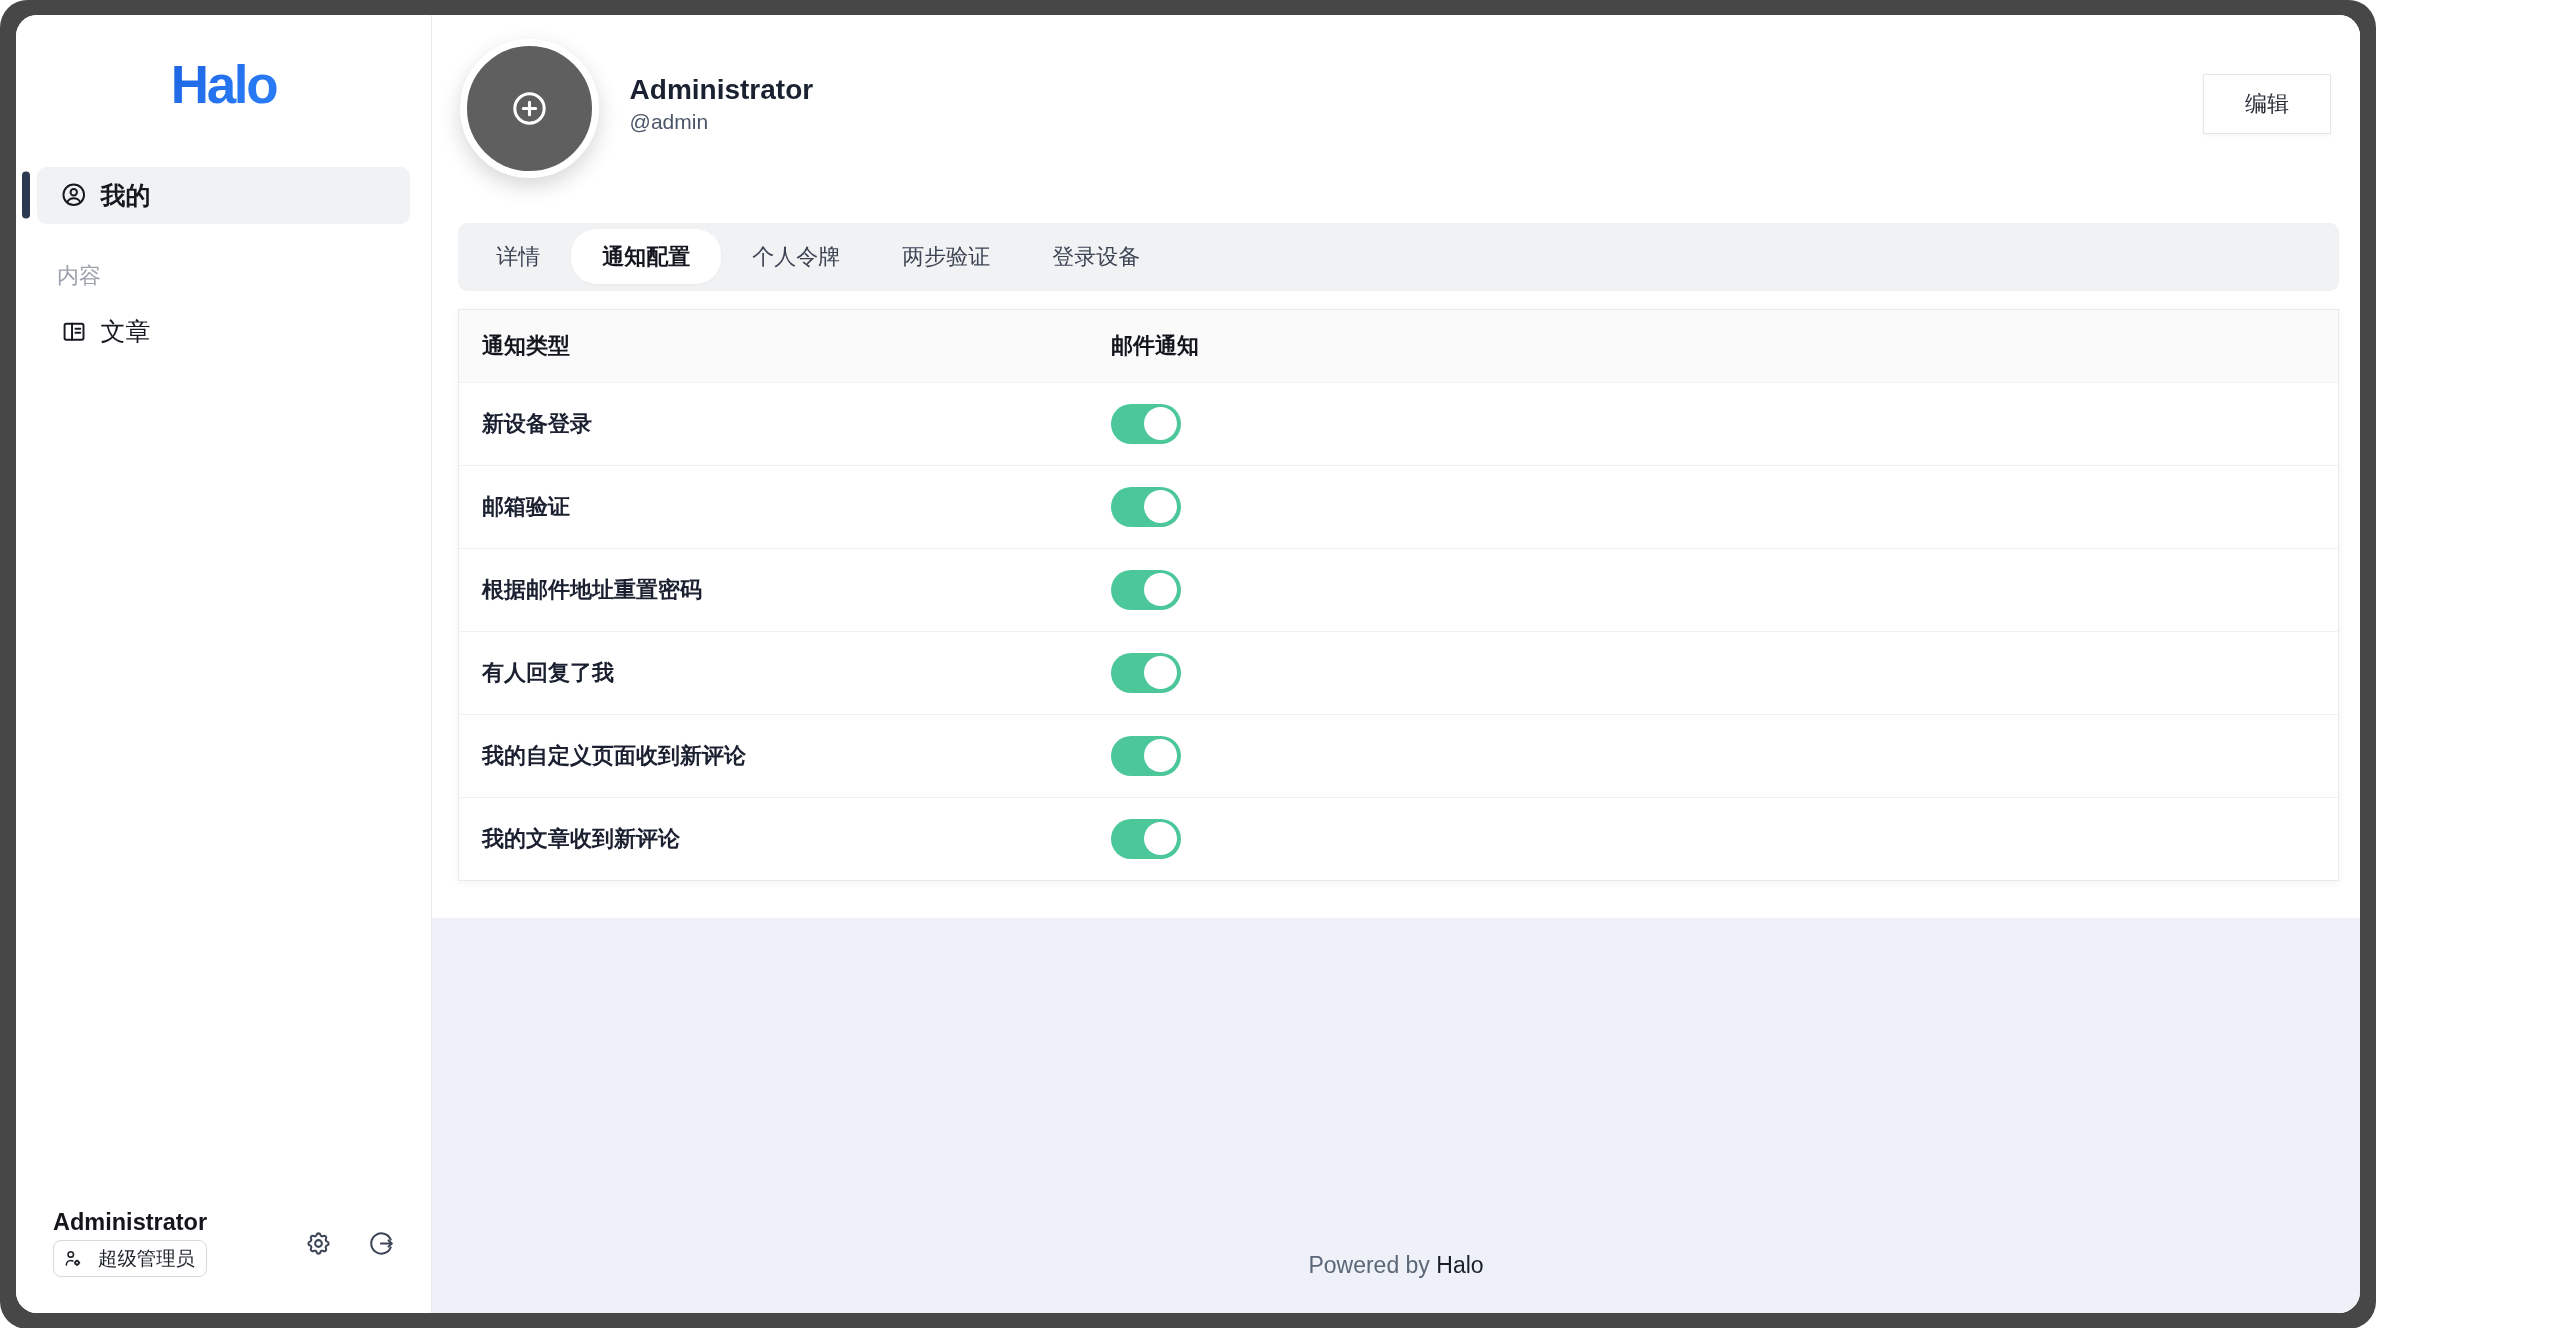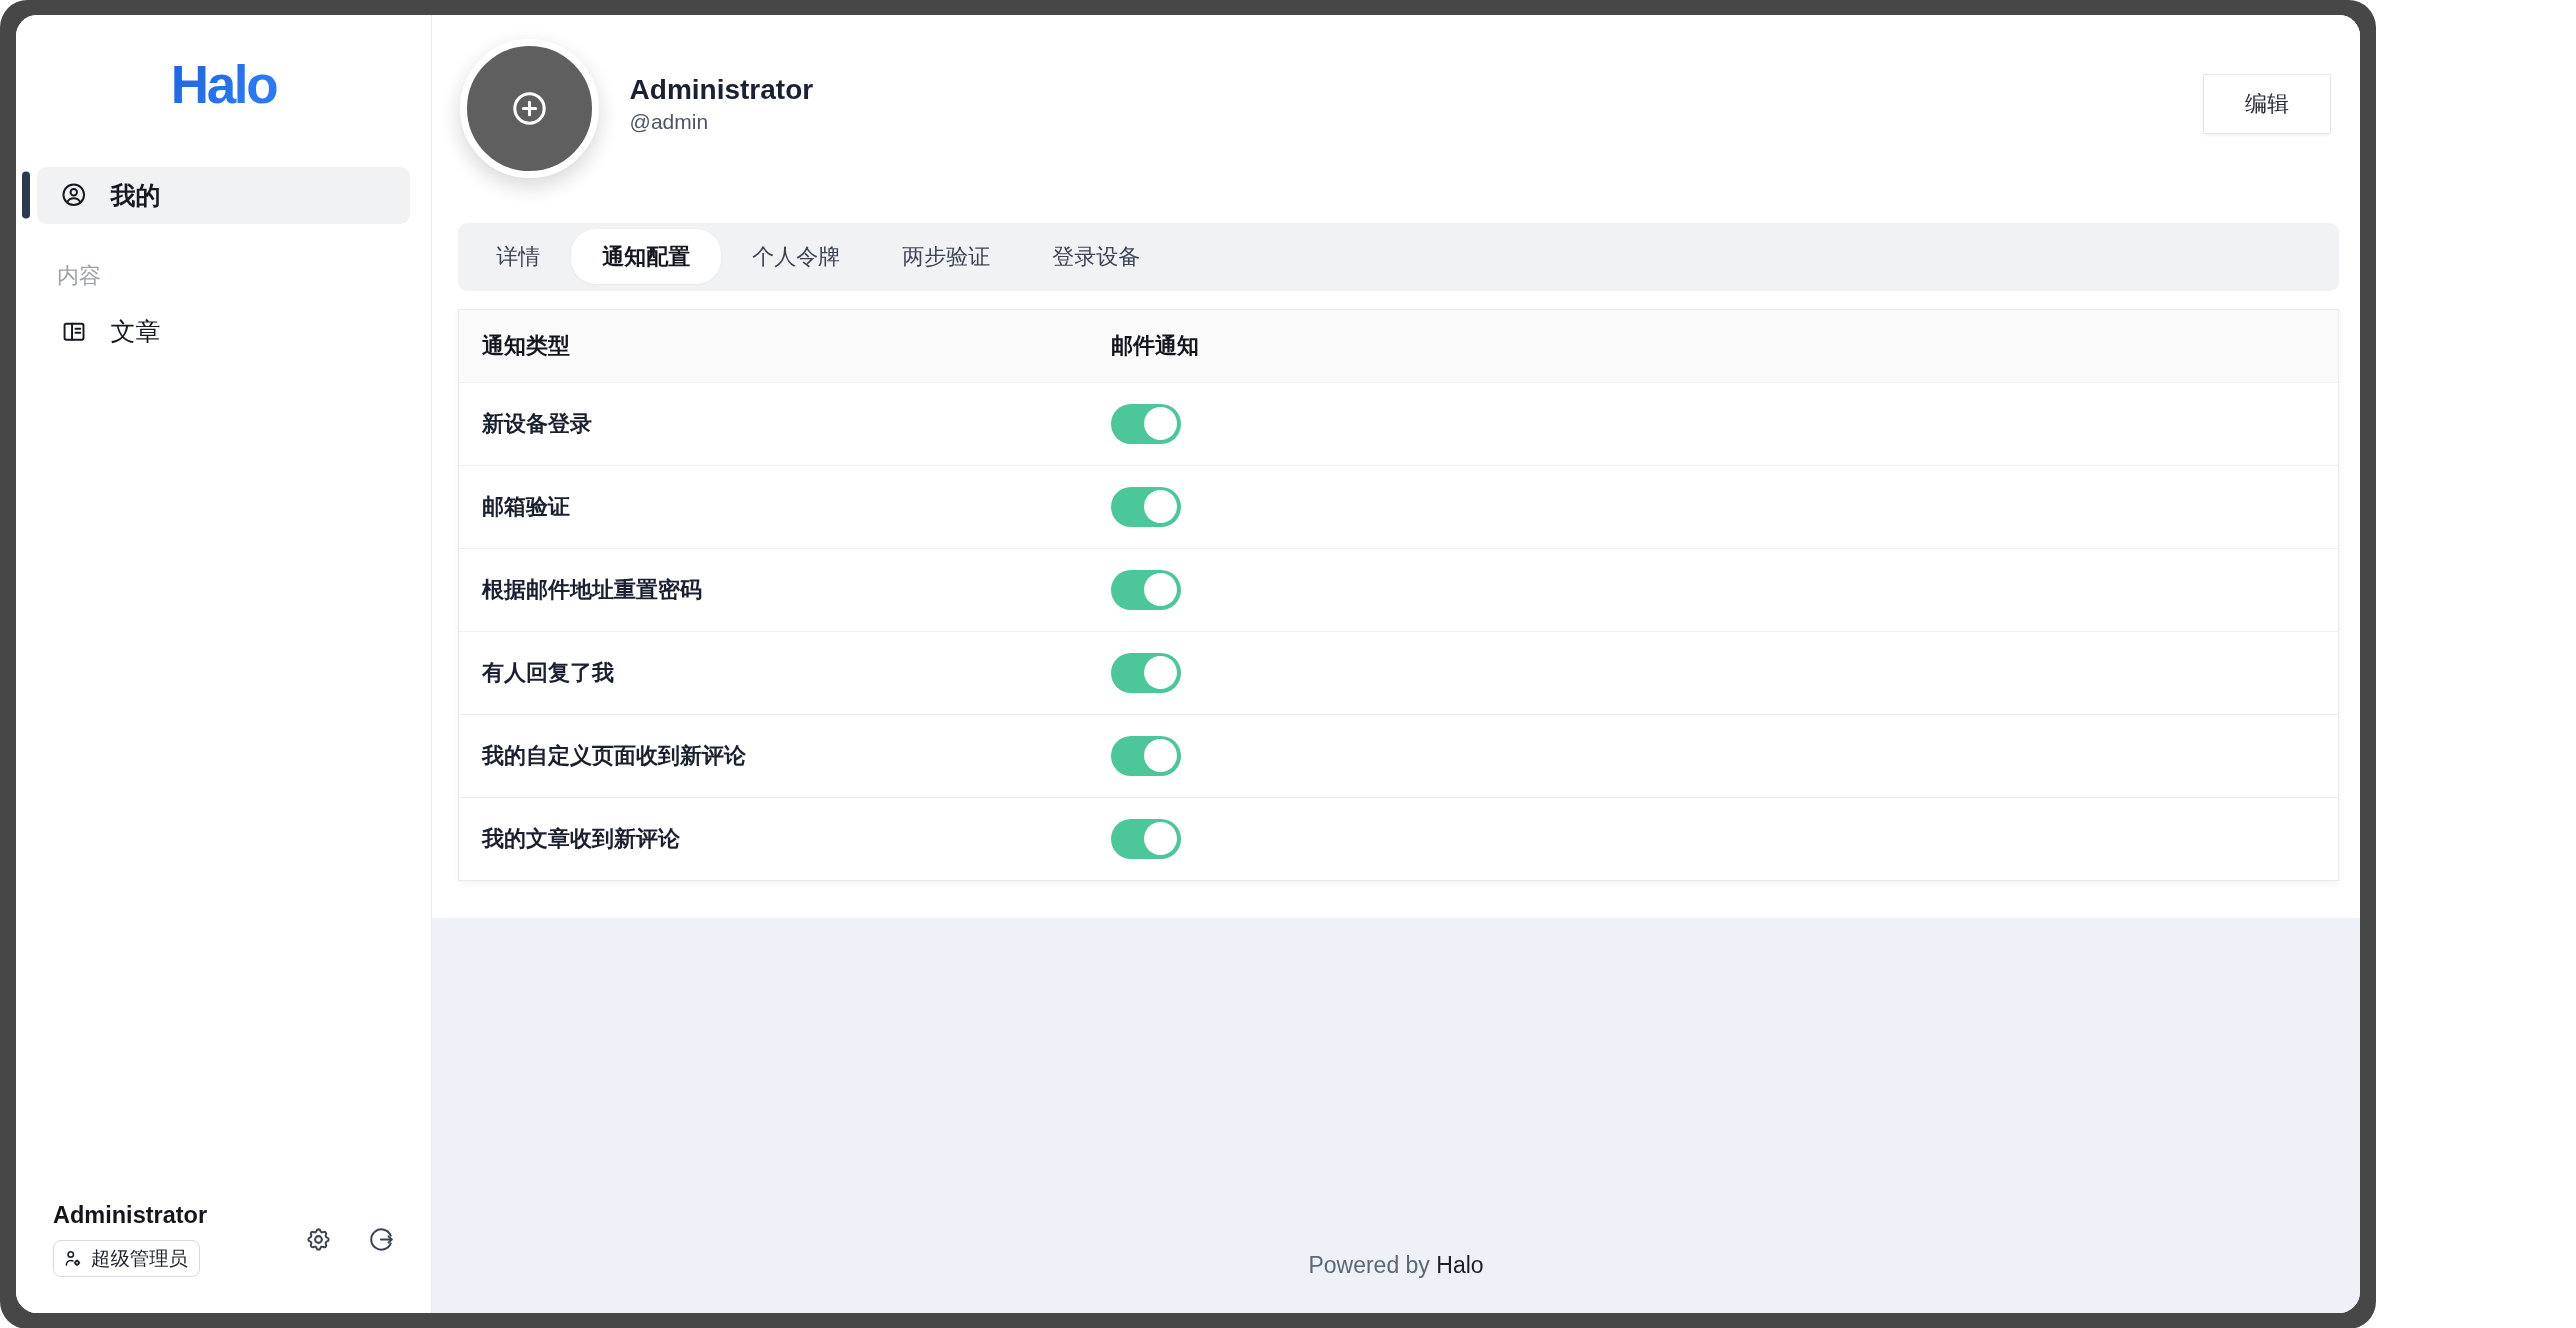--- a/index.html
+++ b/index.html
@@ -16,34 +16,34 @@
 
   
   .sidebar { width:416px; flex:0 0 416px; background:#ffffff;
     border-right:1.6px solid #e9eaec; display:flex; flex-direction:column; }
   .logo { margin-top:39px; text-align:center; font-size:53px; font-weight:800;
     letter-spacing:-2.4px;
     background:linear-gradient(135deg,#0d47c7 0%,#2a7bf6 60%,#1d66f0 100%);
     -webkit-background-clip:text; background-clip:text; color:transparent; }
   .nav { margin-top:52px; display:flex; flex-direction:column; gap:9.7px; }
   .nav-item { position:relative; margin:0 21px; height:57px; border-radius:9.7px;
-    display:flex; align-items:center; padding-left:23px; gap:23px;
+    display:flex; align-items:center; padding-left:23px; gap:13px;
     font-size:25px; font-weight:500; color:#16191f; cursor:pointer; }
   .nav-item.active { background:#f1f2f4; font-weight:600; }
   .nav-item.active::before { content:""; position:absolute; left:-15.4px; top:50%;
     transform:translateY(-50%); width:8px; height:47px; border-radius:4.9px;
     background:#2c3950; }
   .nav-item svg { width:27.5px; height:27.5px; stroke:#16191f; fill:none;
     stroke-width:1.7; stroke-linecap:round; stroke-linejoin:round; }
   .nav-section { margin:37px 0 8px 41px; font-size:22px; color:#9ba1ab; }
 
   .sidebar-user { margin-top:auto; padding:0 36px 36px 37px;
     display:flex; align-items:center; }
   .user-name { font-size:23.5px; font-weight:700; color:#14161b; }
-  .role-badge { margin-top:11px; display:inline-flex; align-items:center; gap:8px;
+  .role-badge { margin-top:4px; display:inline-flex; align-items:center; gap:15px;
     border:1.6px solid #d6d9de; border-radius:8px; padding:4px 11.3px 4px 8px;
     font-size:19.4px; color:#1d2129; background:#fff; }
   .role-badge svg { width:21px; height:21px; stroke:#1d2129; fill:none;
     stroke-width:1.8; stroke-linecap:round; stroke-linejoin:round; }
   .user-actions { margin-left:auto; display:flex; align-items:center; gap:36px; }
   .user-actions .icon-btn { cursor:pointer; line-height:0; }
   .user-actions svg { width:27px; height:27px; stroke:#3a4455; fill:none;
     stroke-width:1.8; stroke-linecap:round; stroke-linejoin:round; }
 
   

